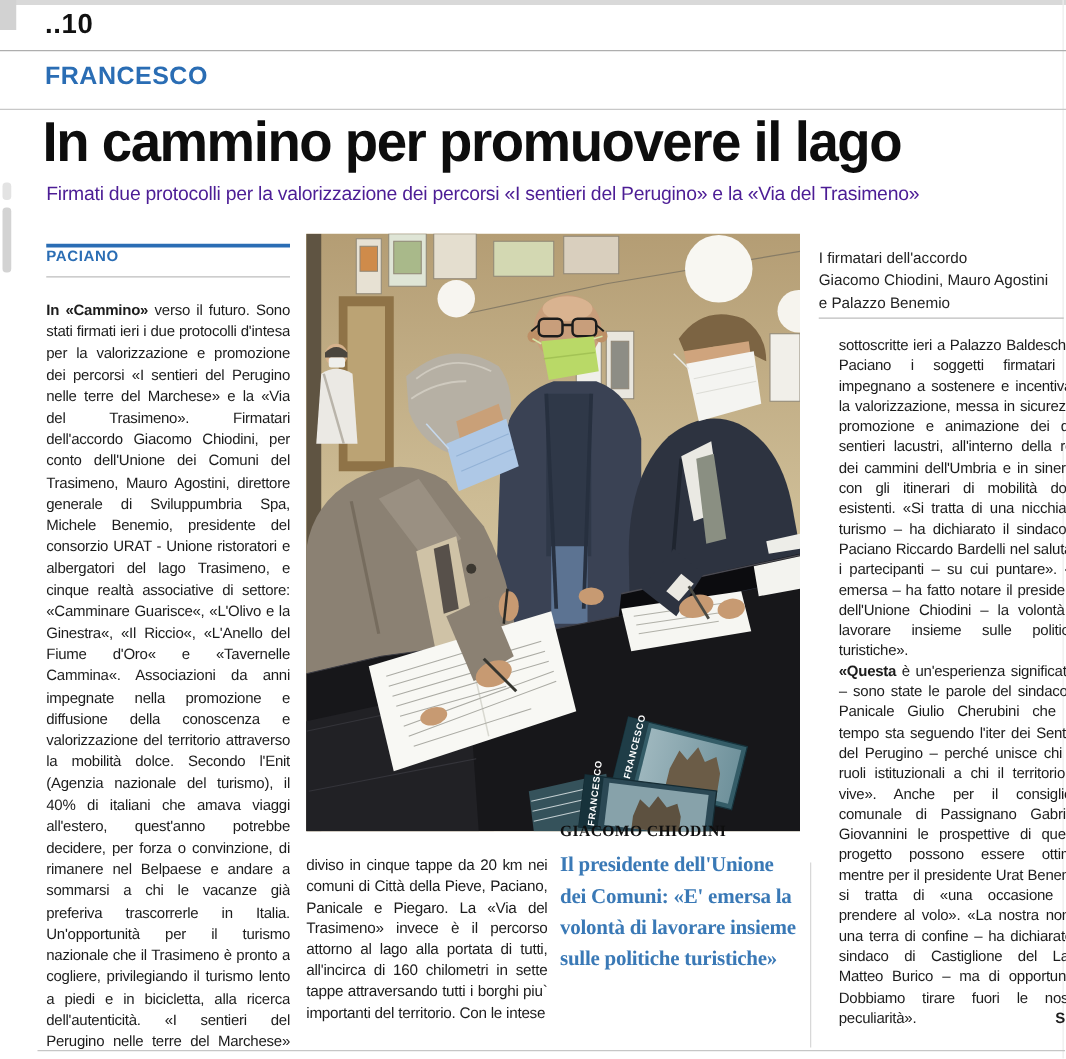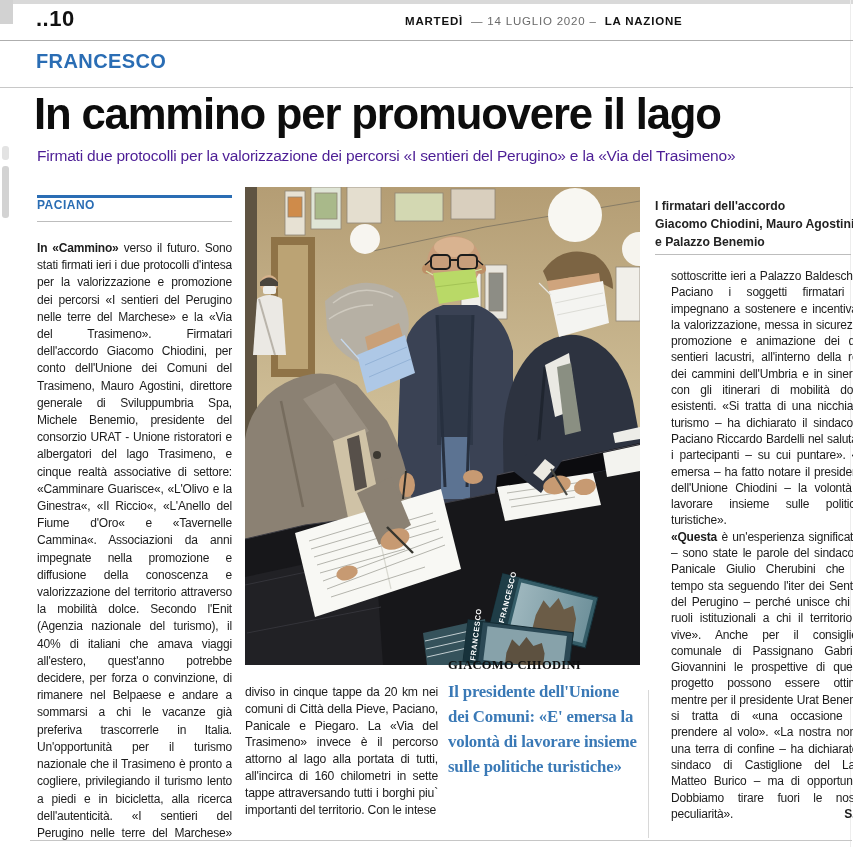--- a/index.html
+++ b/index.html
@@ -28,21 +28,21 @@
              text-align:justify;letter-spacing:-0.2px;color:#1c1c1c;hyphens:auto;}
   .body-text p{margin:0;}
   #col1{left:37px;top:240px;width:195px;height:604px;}
   #col2{left:245px;top:684px;width:193px;height:160px;font-size:12.2px;line-height:16.8px;}
   #col4{left:671px;top:268px;width:197px;height:556px;font-size:12px;line-height:16.3px;}
   .byline{float:right;font-weight:800;}
 
   .photo{position:absolute;left:245px;top:187px;width:395px;height:478px;margin:0;background:#cbb890;}
   .photo svg{display:block;}
 
-  .caption{position:absolute;left:655px;top:197px;width:197px;font-size:12.2px;font-weight:700;
+  .caption{position:absolute;left:655px;top:197px;width:197px;font-size:12.2px;font-weight:400;
            line-height:18px;color:#222;}
   .caption div{white-space:nowrap;}
   .caption-rule{position:absolute;left:655px;top:254px;width:196px;height:1px;background:#bdbdbd;}
 
   .quote{position:absolute;left:448px;top:658px;width:194px;font-family:Liberation Serif, serif;}
   .quote .speaker{font-size:12.5px;font-weight:800;color:#0f0f0f;letter-spacing:0.3px;margin-bottom:6px;}
   .quote .quote-text{font-size:16.8px;font-weight:800;color:var(--quote);line-height:25px;letter-spacing:-0.2px;}
 
   :root{--accent:#2a6db4;--quote:#3a79b6;}
 </style>
@@ -51,25 +51,20 @@
 
 <div class="page">
 
   <div class="artifact" style="left:0;top:0;width:853px;height:4px;"></div>
   <div class="artifact" style="left:0;top:0;width:13px;height:24px;background:#d2d2d2;"></div>
   <div class="artifact" style="left:2px;top:146px;width:7px;height:14px;background:#e3e3e3;border-radius:3px;"></div>
   <div class="artifact" style="left:2px;top:166px;width:7px;height:52px;background:#d3d3d3;border-radius:3px;"></div>
   <div class="artifact" style="left:850px;top:0;width:1px;height:847px;background:#ededed;"></div>
 
   <div class="page-number">..10</div>
-  <div class="masthead">
-    <span class="day">MARTEDÌ</span>
-    <span class="date">— 14 LUGLIO 2020 –</span>
-    <span class="paper">LA NAZIONE</span>
-  </div>
   <div class="rule" style="left:0;top:40px;width:853px;background:#aeaeae;"></div>
 
   <div class="section-label">FRANCESCO</div>
   <div class="rule" style="left:0;top:87px;width:853px;background:#c8c8c8;"></div>
 
   <h1 class="headline">In cammino per promuovere il lago</h1>
   <p class="subheadline">Firmati due protocolli per la valorizzazione dei percorsi «I sentieri del Perugino» e la «Via del Trasimeno»</p>
 
   <div class="kicker-wrap">
     <div class="kicker">PACIANO</div>

